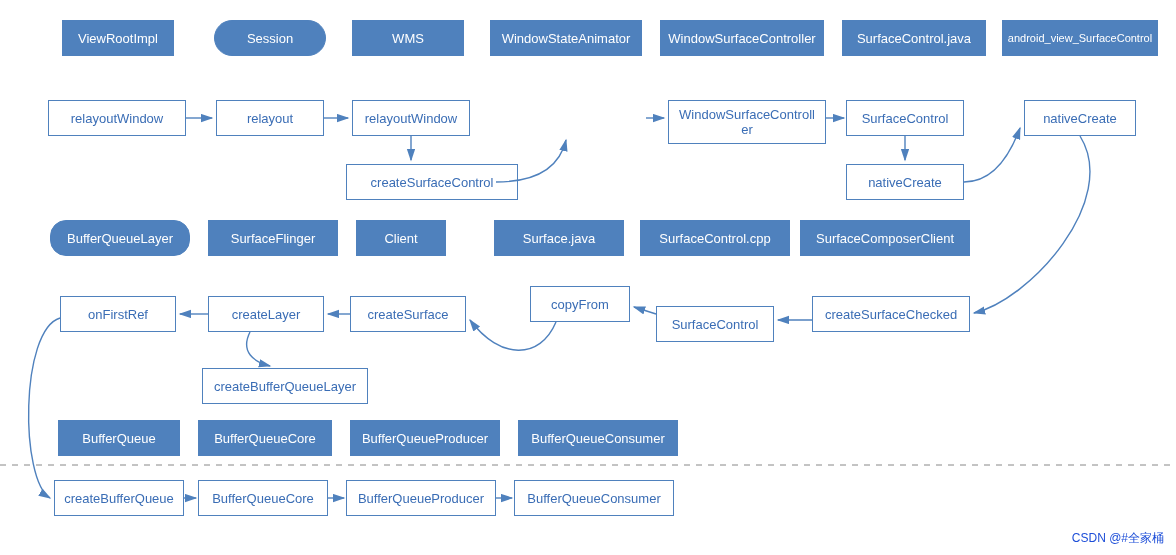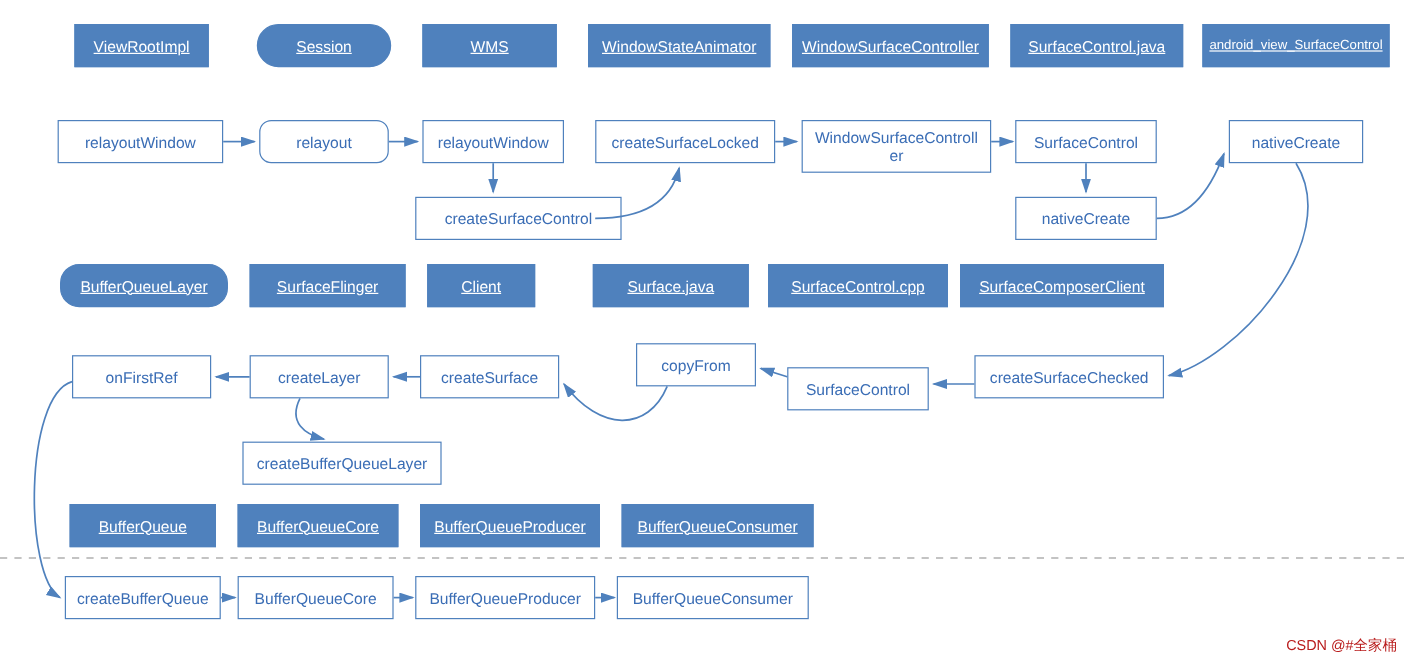--- a/index.html
+++ b/index.html
@@ -1,51 +1,50 @@
 <!DOCTYPE html>
 <html><head>
 <meta charset="utf-8">
 <style>
   html,body{margin:0;padding:0;background:#fff;font-family:"Segoe UI",Arial,sans-serif;}
   .canvas{position:relative;width:1176px;height:555px;}
   .hdr{
     position:absolute;box-sizing:border-box;
     background:#4f81bd;color:#fff;font-size:13px;
     display:flex;align-items:center;justify-content:center;text-align:center;
-    border:1px solid #4f81bd;padding:2px 4px;text-decoration:underline;
+    border:1px solid #4f81bd;padding:2px 4px;
   }
   .box{
     position:absolute;box-sizing:border-box;
     background:#fff;color:#3a6db5;font-size:13px;
     border:1px solid #4f81bd;
     display:flex;align-items:center;justify-content:center;text-align:center;
     padding:2px 4px;
   }
   svg.arrows{position:absolute;left:0;top:0;width:1176px;height:555px;pointer-events:none;}
   .dash{stroke:#888;stroke-width:1;stroke-dasharray:6 6;}
-  .watermark{position:absolute;right:12px;bottom:8px;color:#b91c1c;font-size:12px;}
+  .watermark{position:absolute;right:12px;bottom:8px;color:#1d4ed8;font-size:12px;}
 </style>
 </head>
 <body>
 
 <div class="canvas">
 
   <div class="hdr" style="left:62px;top:20px;width:112px;height:36px;">ViewRootImpl</div>
   <div class="hdr" style="left:214px;top:20px;width:112px;height:36px;border-radius:18px;">Session</div>
   <div class="hdr" style="left:352px;top:20px;width:112px;height:36px;">WMS</div>
   <div class="hdr" style="left:490px;top:20px;width:152px;height:36px;">WindowStateAnimator</div>
   <div class="hdr" style="left:660px;top:20px;width:164px;height:36px;">WindowSurfaceController</div>
   <div class="hdr" style="left:842px;top:20px;width:144px;height:36px;">SurfaceControl.java</div>
   <div class="hdr" style="left:1002px;top:20px;width:156px;height:36px;font-size:11px;">android_view_SurfaceControl</div>
 
   <div class="box" style="left:48px;top:100px;width:138px;height:36px;">relayoutWindow</div>
-  <div class="box" style="left:216px;top:100px;width:108px;height:36px;border-radius:10px;">relayout</div>
+  <div class="box" style="left:216px;top:100px;width:108px;height:36px;">relayout</div>
   <div class="box" style="left:352px;top:100px;width:118px;height:36px;">relayoutWindow</div>
   <div class="box" style="left:346px;top:164px;width:172px;height:36px;">createSurfaceControl</div>
-  <div class="box" style="left:496px;top:100px;width:150px;height:36px;">createSurfaceLocked</div>
   <div class="box" style="left:668px;top:100px;width:158px;height:44px;white-space:pre-line;">WindowSurfaceControll
 er</div>
   <div class="box" style="left:846px;top:100px;width:118px;height:36px;">SurfaceControl</div>
   <div class="box" style="left:846px;top:164px;width:118px;height:36px;">nativeCreate</div>
   <div class="box" style="left:1024px;top:100px;width:112px;height:36px;">nativeCreate</div>
 
   <div class="hdr" style="left:50px;top:220px;width:140px;height:36px;border-radius:16px;">BufferQueueLayer</div>
   <div class="hdr" style="left:208px;top:220px;width:130px;height:36px;">SurfaceFlinger</div>
   <div class="hdr" style="left:356px;top:220px;width:90px;height:36px;">Client</div>
   <div class="hdr" style="left:494px;top:220px;width:130px;height:36px;">Surface.java</div>

